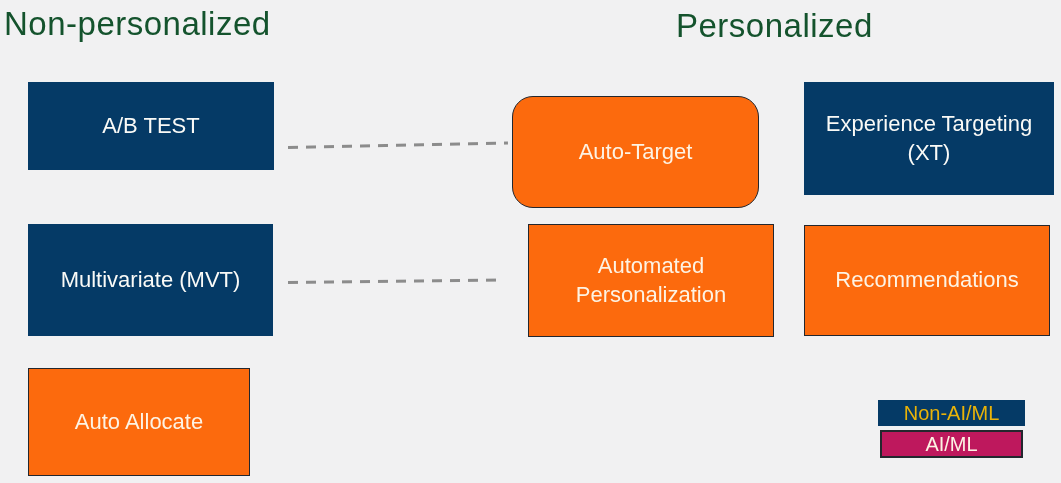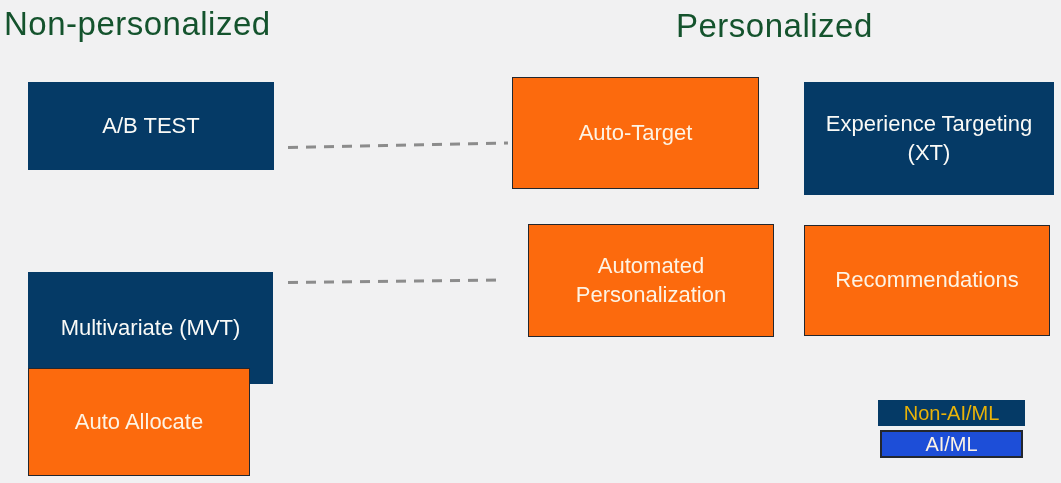--- a/index.html
+++ b/index.html
@@ -56,48 +56,48 @@
     align-items: center;
     justify-content: center;
     font-size: 20px;
     line-height: 1;
   }
   .legend-item.navy {
     background: #053a66;
     color: #eab308;
   }
   .legend-item.orange {
-    background: #1d4ed8;
+    background: #be185d;
     color: #fdf3e4;
     border: 2px solid #23272e;
   }
 </style>
 </head>
 <body>
 
 <div class="canvas">
 
   <div class="col-header" style="left: 4px; top: 5px;">Non-personalized</div>
   <div class="col-header" style="left: 676px; top: 7px;">Personalized</div>
 
   <div class="box navy" style="left: 28px; top: 82px; width: 246px; height: 88px;">
     <span>A/B TEST</span>
   </div>
 
   <div class="dash-line" style="left: 288px; top: 146px; width: 220px; transform: rotate(-1.2deg);"></div>
 
-  <div class="box orange" style="left: 512px; top: 77px; width: 247px; height: 112px;">
+  <div class="box orange" style="left: 512px; top: 96px; width: 247px; height: 112px; border-radius: 21px;">
     <span>Auto-Target</span>
   </div>
 
   <div class="box navy" style="left: 804px; top: 82px; width: 250px; height: 113px;">
     <span>Experience Targeting (XT)</span>
   </div>
 
-  <div class="box navy" style="left: 28px; top: 224px; width: 245px; height: 112px; margin-top: 48px;">
+  <div class="box navy" style="left: 28px; top: 224px; width: 245px; height: 112px;">
     <span>Multivariate (MVT)</span>
   </div>
 
   <div class="dash-line" style="left: 288px; top: 281px; width: 214px; transform: rotate(-0.7deg);"></div>
 
   <div class="box orange" style="left: 513px; top: 224px; width: 246px; height: 113px; margin-left: 15px;">
     <span>Automated Personalization</span>
   </div>
 
   <div class="box orange" style="left: 804px; top: 225px; width: 246px; height: 111px;">

